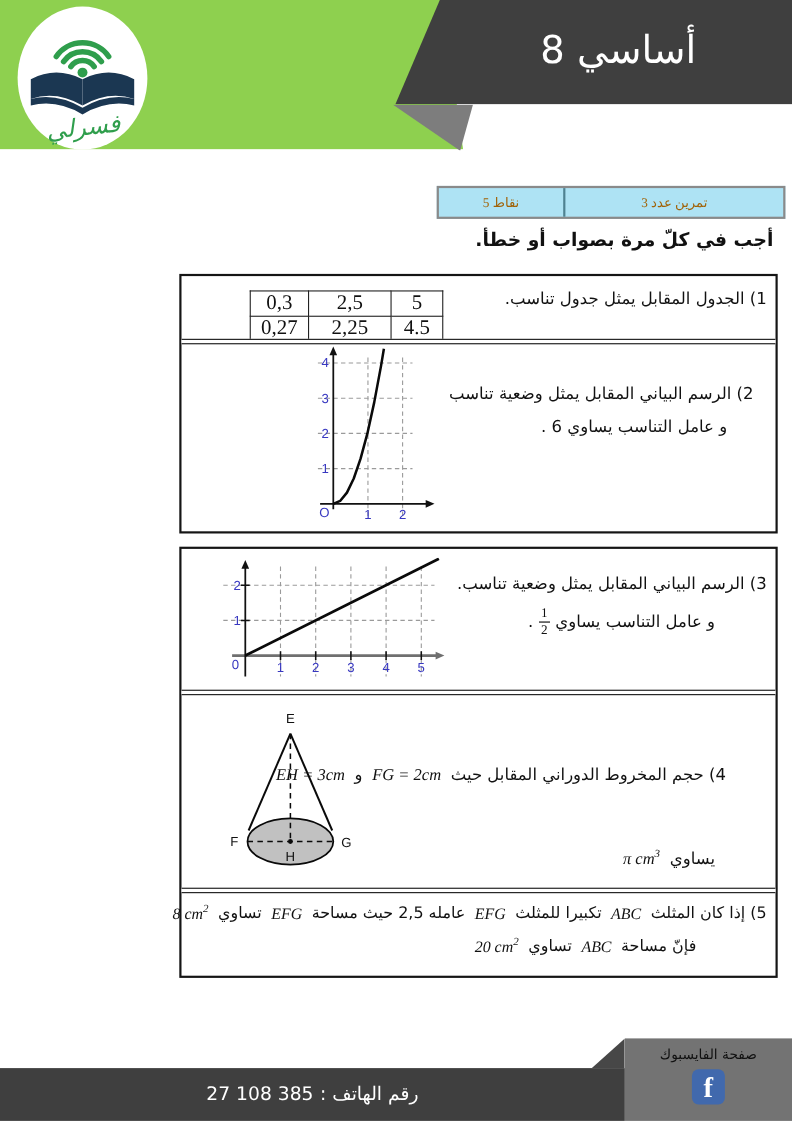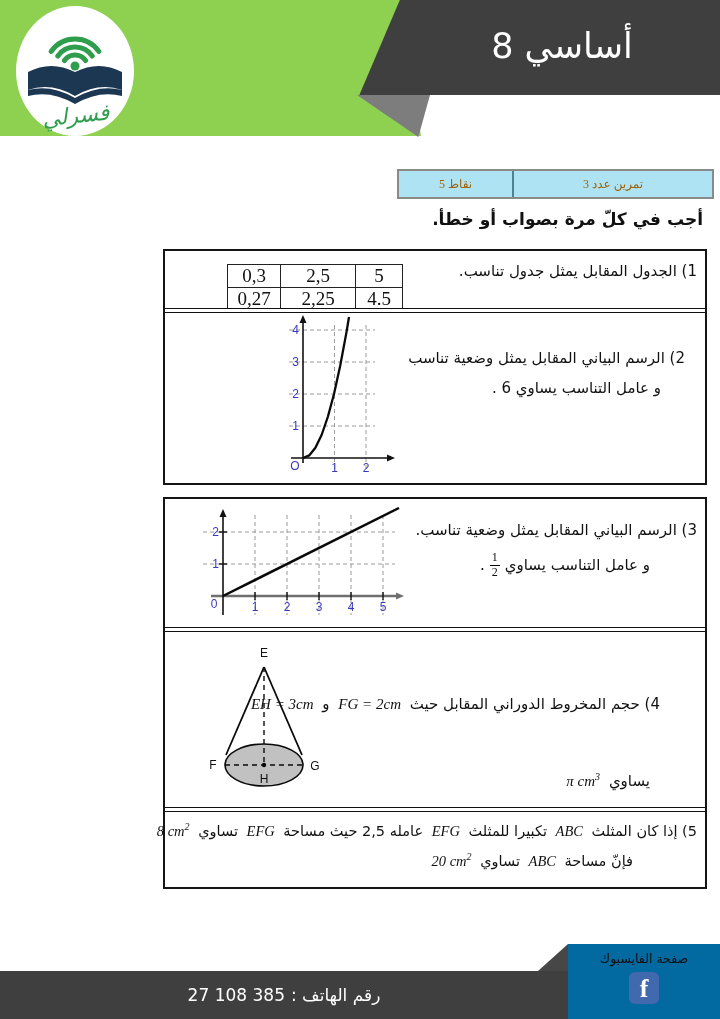--- a/index.html
+++ b/index.html
@@ -45,21 +45,21 @@
   .q1table{position:absolute;left:62px;top:13px;border-collapse:collapse;
            font-family:"Liberation Serif",serif;font-size:19px;}
   .q1table td{border:1.4px solid #222;text-align:center;height:15px;padding:0;}
   .q1table td.c1{width:52px;} .q1table td.c2{width:74px;} .q1table td.c3{width:46px;}
 
   
   .glabel{font-family:"Liberation Sans",sans-serif;font-size:12px;fill:#3838c0;}
   .conelabel{font-family:"Liberation Sans",sans-serif;font-size:12px;fill:#111;}
 
   
-  .fb-box{left:568px;top:944px;width:152px;height:75px;background:#0369a1;text-align:center;}
+  .fb-box{left:568px;top:944px;width:152px;height:75px;background:#737373;text-align:center;}
   .fb-label{direction:rtl;font-size:12.5px;color:#101010;padding-top:7px;}
   .fb-icon{width:30px;height:32px;background:#4169ad;border-radius:6px;margin:6px auto 0;
            color:#fff;font-family:"Liberation Serif",serif;font-weight:bold;font-size:26px;
            line-height:34px;text-align:center;}
   .footer-fold{left:538px;top:944px;width:30px;height:27px;background:#474747;
                clip-path:polygon(100% 0,100% 100%,0 100%);}
   .phone-bar{left:0;top:971px;width:568px;height:48px;background:#3f3f3f;color:#fff;
              display:flex;align-items:center;justify-content:center;direction:rtl;
              font-size:17px;gap:6px;}
   .num{direction:ltr;unicode-bidi:isolate;}

